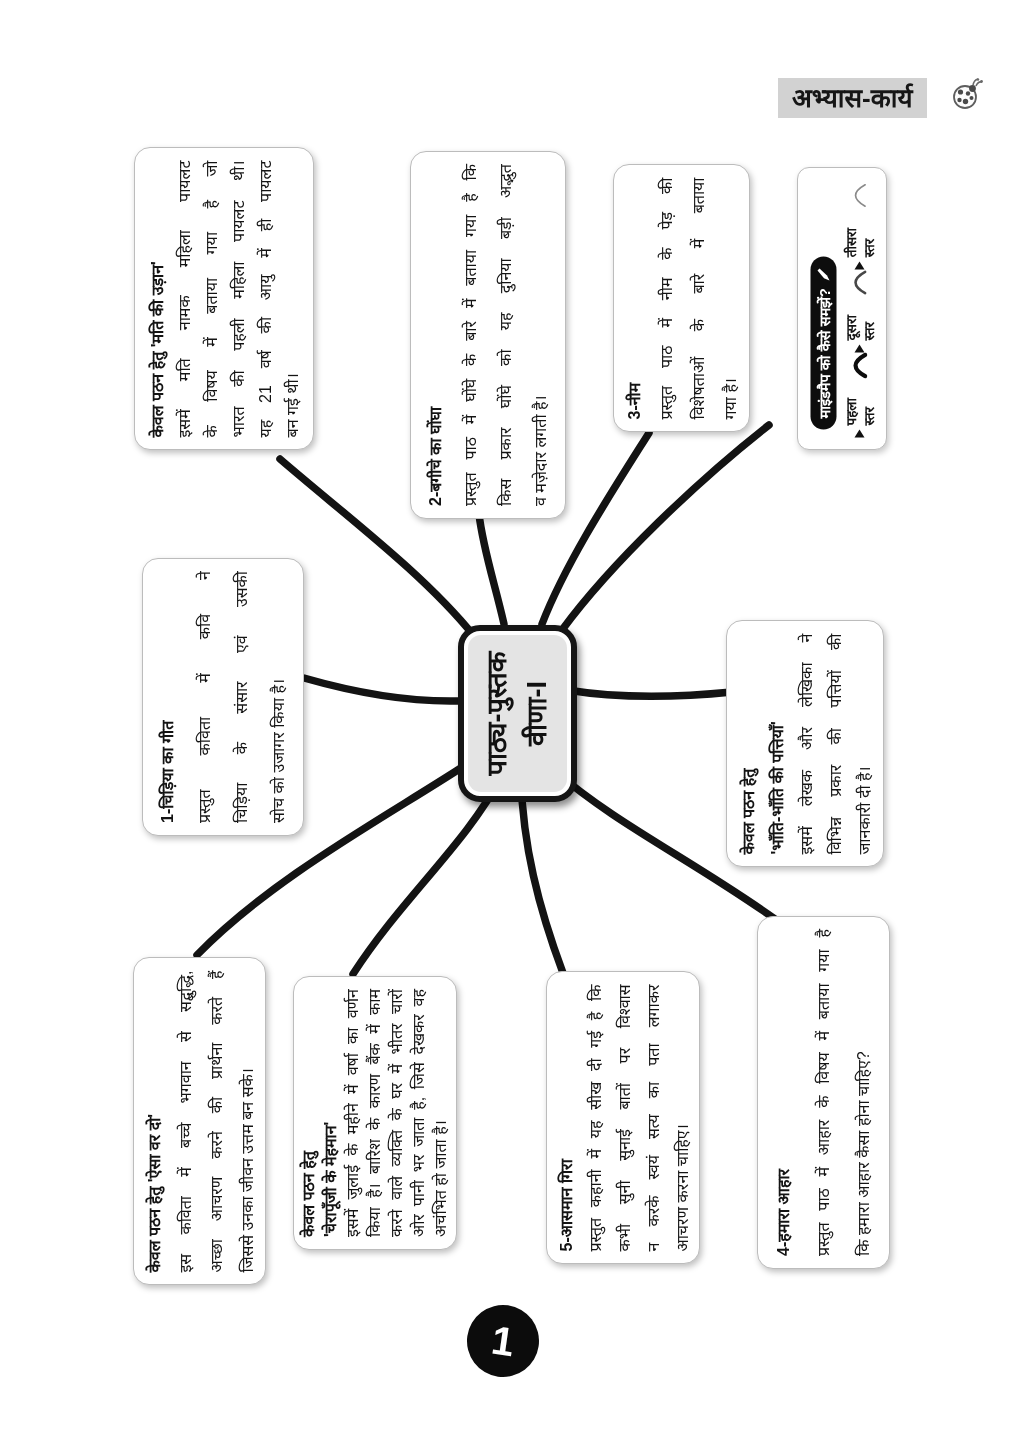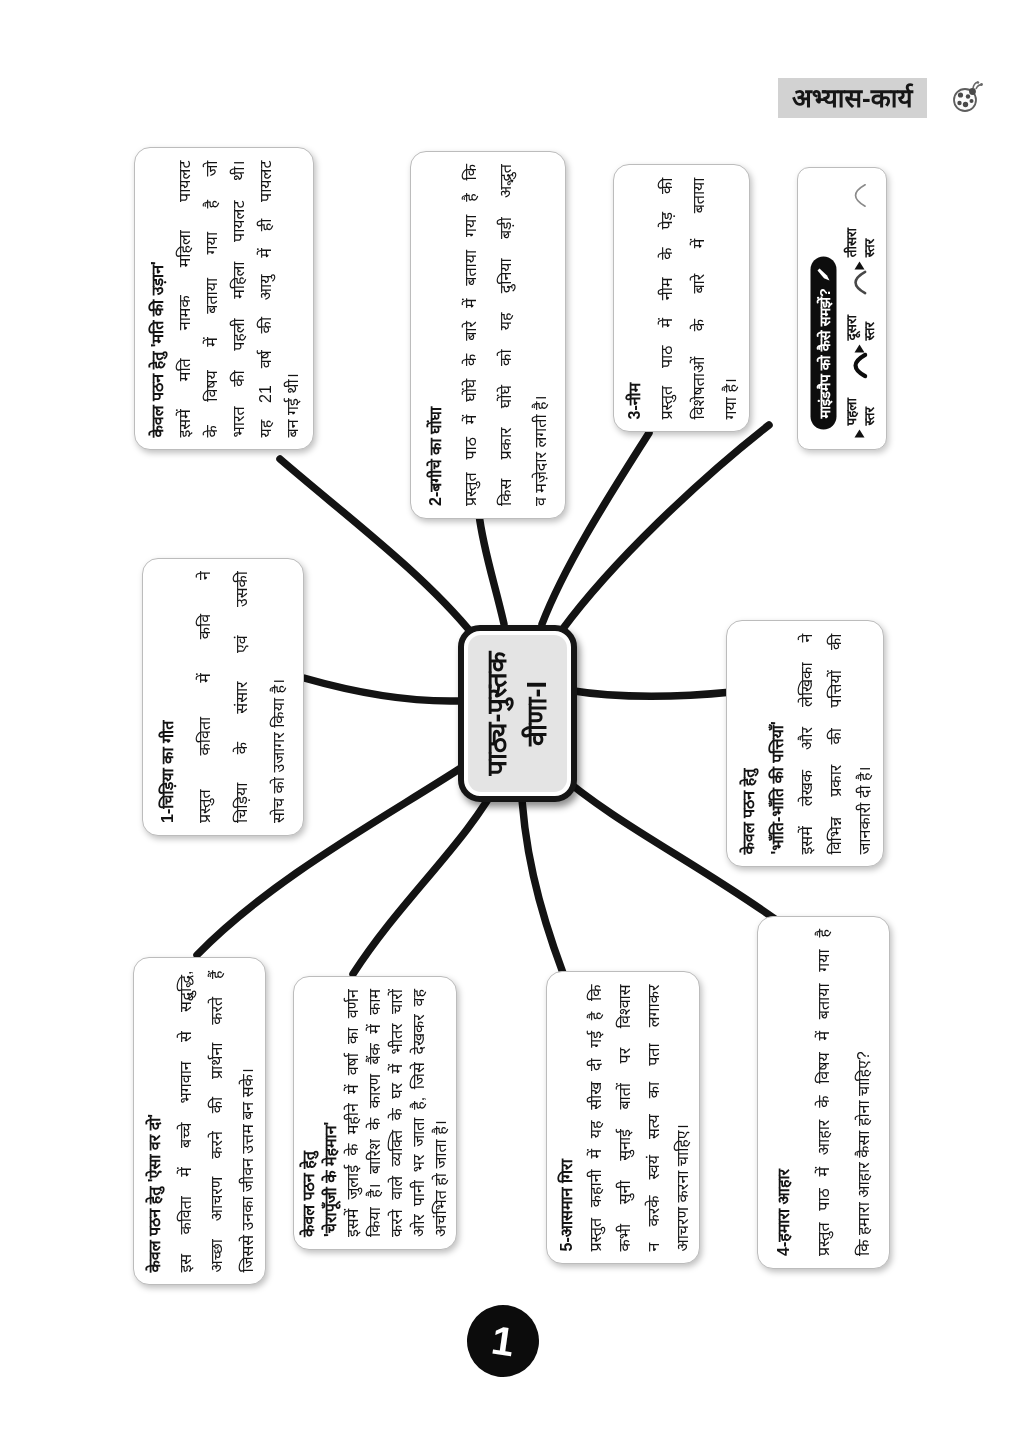--- a/index.html
+++ b/index.html
@@ -2,21 +2,21 @@
 <html><head>
 <meta charset="utf-8">
 <title>अभ्यास-कार्य</title>
 <style>
   html,body{margin:0;padding:0;background:#ffffff;}
   body{
     width:1024px;height:1440px;position:relative;overflow:hidden;
     font-family:"Liberation Sans","DejaVu Sans",sans-serif;color:#141414;
   }
   
-  .hdr{position:absolute;left:778px;top:78px;display:flex;align-items:center;gap:24px;}
+  .hdr{position:absolute;left:778px;top:78px;display:flex;align-items:flex-start;gap:24px;}
   .hdr-box{background:#d2d2d2;padding:1px 14px 3px;font-weight:bold;font-size:26px;color:#161616;}
   .bug{width:34px;height:34px;}
   
   .wires{position:absolute;left:0;top:0;z-index:1;}
   .wires path{stroke:#131313;stroke-width:7.5;fill:none;stroke-linecap:round;}
   
   .mbox{
     position:absolute;z-index:2;background:#ffffff;
     border:1.5px solid #bcbcbc;border-radius:16px;
     box-shadow:2px 3px 6px rgba(0,0,0,.25);

